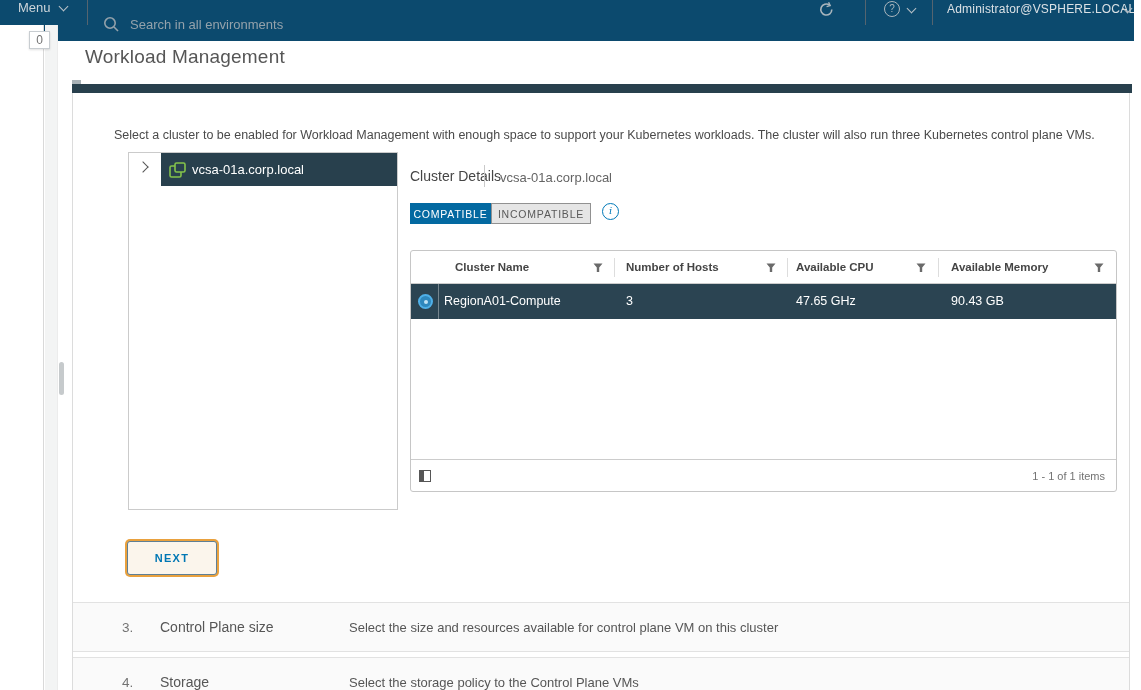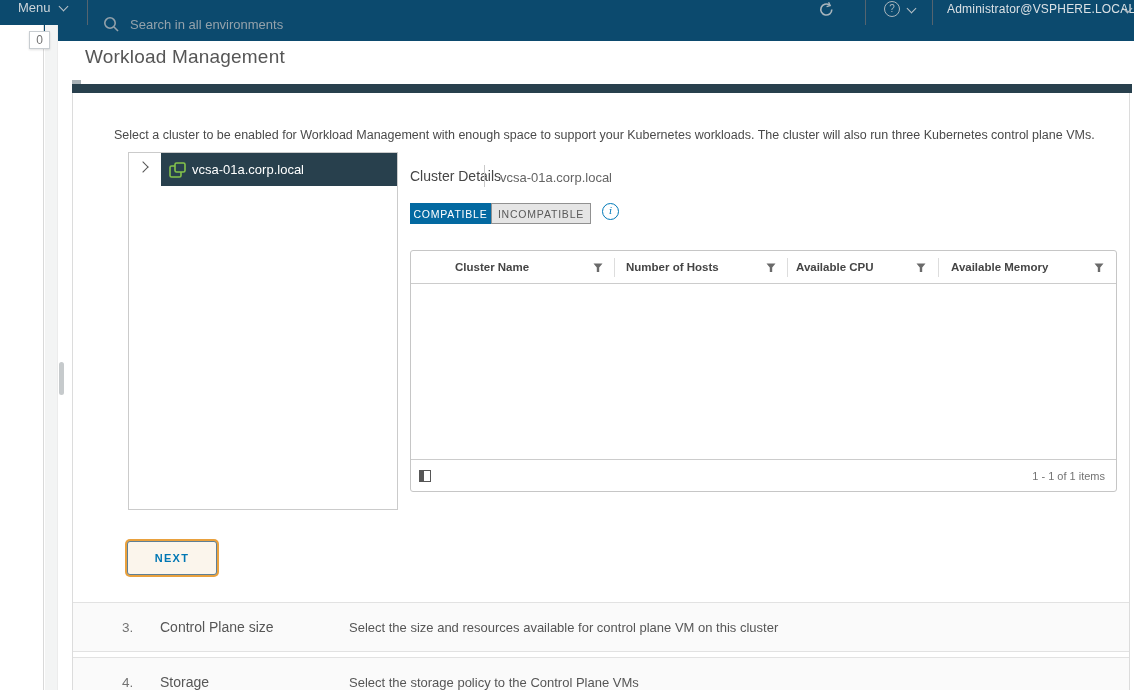--- a/index.html
+++ b/index.html
@@ -180,20 +180,28 @@
       </svg>
     <svg class="filter" style="left:683px;" viewBox="0 0 10 10">
       <path d="M0.5 0.5 H9.5 L6.2 4.6 V9 L3.8 9 V4.6 Z" fill="#6a6a6a"></path>
       </svg>
 
     <span class="hsep" style="left:203px;"></span>
     <span class="hsep" style="left:376px;"></span>
     <span class="hsep" style="left:527px;"></span>
   </div>
 
+  <div class="grid-row">
+    <span class="radio"></span>
+    <span class="row-vsep"></span>
+    <span class="rcell" style="left:33px;">RegionA01-Compute</span>
+    <span class="rcell" style="left:215px;">3</span>
+    <span class="rcell" style="left:385px;">47.65 GHz</span>
+    <span class="rcell" style="left:540px;">90.43 GB</span>
+  </div>
 
   <div class="grid-footer">
     <span class="cols-icon">
         <span></span>
       </span>
     <span class="pagination">1 - 1 of 1 items</span>
   </div>
 </div>
 
 <div class="abs next-btn">NEXT</div>

